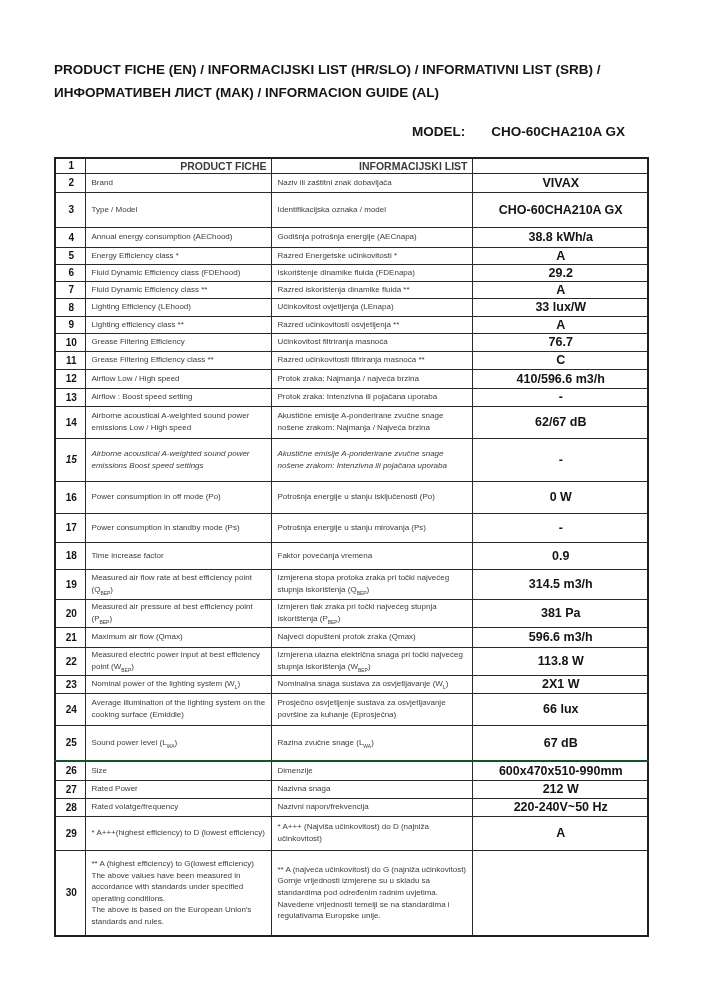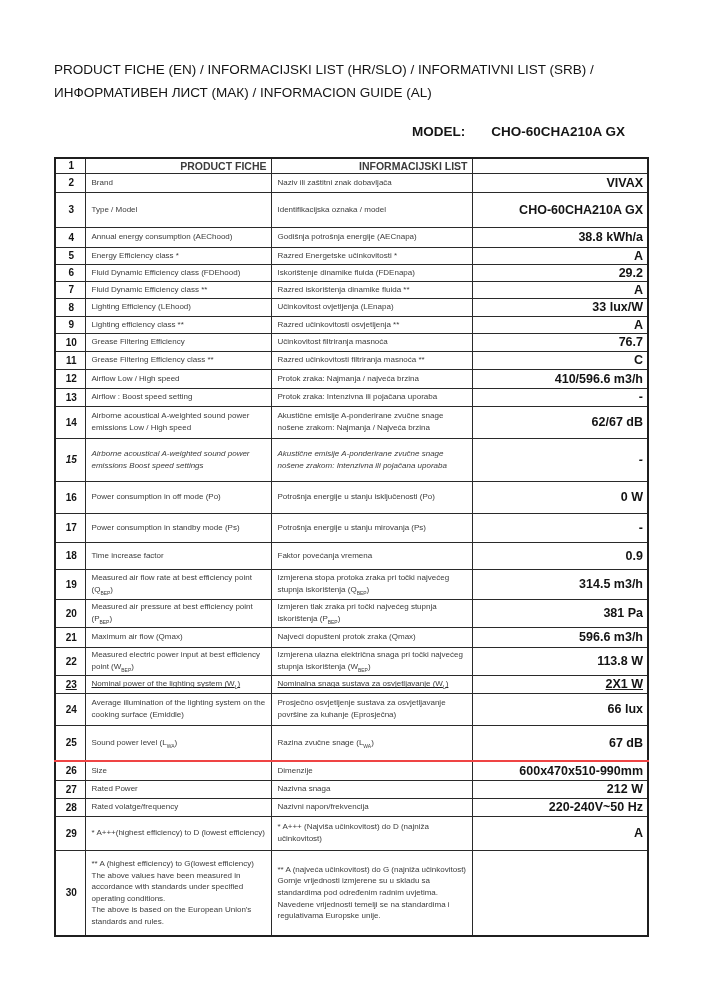--- a/index.html
+++ b/index.html
@@ -11,21 +11,21 @@
     font-family: "Liberation Sans", sans-serif;
     color: #1c1c1c;
     overflow: hidden;
   }
   .doc-title {
     position: absolute;
     left: 54px;
     top: 58px;
     width: 600px;
     font-size: 13.5px;
-    font-weight: 400;
+    font-weight: 700;
     line-height: 23px;
     color: #151515;
   }
   .model-line {
     position: absolute;
     left: 412px;
     top: 124px;
     font-size: 13.5px;
     font-weight: 700;
     color: #151515;
@@ -43,24 +43,24 @@
   }
   table.fiche td {
     border: 1px solid #2a2a2a;
     vertical-align: middle;
     box-sizing: border-box;
     padding: 1px 4px 1px 6px;
   }
   .col-num  { width: 30px;  text-align: center; font-weight: 700; font-size: 10px; padding: 0; color: #141414; }
   .col-en   { width: 186px; font-size: 8px; line-height: 1.45; color: #3c3c3c; white-space: pre-line; }
   .col-hr   { width: 201px; font-size: 8px; line-height: 1.45; color: #3c3c3c; white-space: pre-line; }
-  .col-val  { width: 176px; text-align: right; font-weight: 700; font-size: 12.5px; color: #141414; padding: 0 2px; white-space: nowrap; }
+  .col-val  { width: 176px; text-align: center; font-weight: 700; font-size: 12.5px; color: #141414; padding: 0 2px; white-space: nowrap; }
   thead td  { font-weight: 700; text-align: right; color: #141414; border-bottom: 2px solid #1f1f1f; }
   thead .col-en, thead .col-hr { font-size: 10.5px; white-space: nowrap; line-height: 1; }
-  tr.thick-top td { border-top: 2px solid #ef4444; margin-top: 24px; }
+  tr.thick-top td { border-top: 2px solid #14532d; margin-top: 24px; }
   sub { font-size: 0.62em; line-height: 0; }
 </style>
 </head>
 <body>
 
 <div class="page">
 
   <div class="doc-title">
     <div>PRODUCT FICHE (EN) / INFORMACIJSKI LIST (HR/SLO) / INFORMATIVNI LIST (SRB) /</div>
     <div>ИНФОРМАТИВЕН ЛИСТ (МАК) / INFORMACION GUIDE (AL)</div>
@@ -200,21 +200,21 @@
           <td class="col-en">Maximum air flow (Qmax)</td>
           <td class="col-hr">Najveći dopušteni protok zraka (Qmax)</td>
           <td class="col-val">596.6 m3/h</td>
         </tr>
         <tr style="height: 28px;">
           <td class="col-num">22</td>
           <td class="col-en">Measured electric power input at best efficiency point (W<sub>BEP</sub>)</td>
           <td class="col-hr">Izmjerena ulazna električna snaga pri točki najvećeg stupnja iskorištenja (W<sub>BEP</sub>)</td>
           <td class="col-val">113.8 W</td>
         </tr>
-        <tr style="height: 18px; text-decoration: underline;">
+        <tr style="height: 18px;">
           <td class="col-num">23</td>
           <td class="col-en">Nominal power of the lighting system (W<sub>L</sub>)</td>
           <td class="col-hr">Nominalna snaga sustava za osvjetljavanje (W<sub>L</sub>)</td>
           <td class="col-val">2X1 W</td>
         </tr>
         <tr style="height: 32px; padding-left: 23px;">
           <td class="col-num">24</td>
           <td class="col-en">Average illumination of the lighting system on the cooking surface (Emiddle)</td>
           <td class="col-hr">Prosječno osvjetljenje sustava za osvjetljavanje površine za kuhanje (Eprosječna)</td>
           <td class="col-val">66 lux</td>

